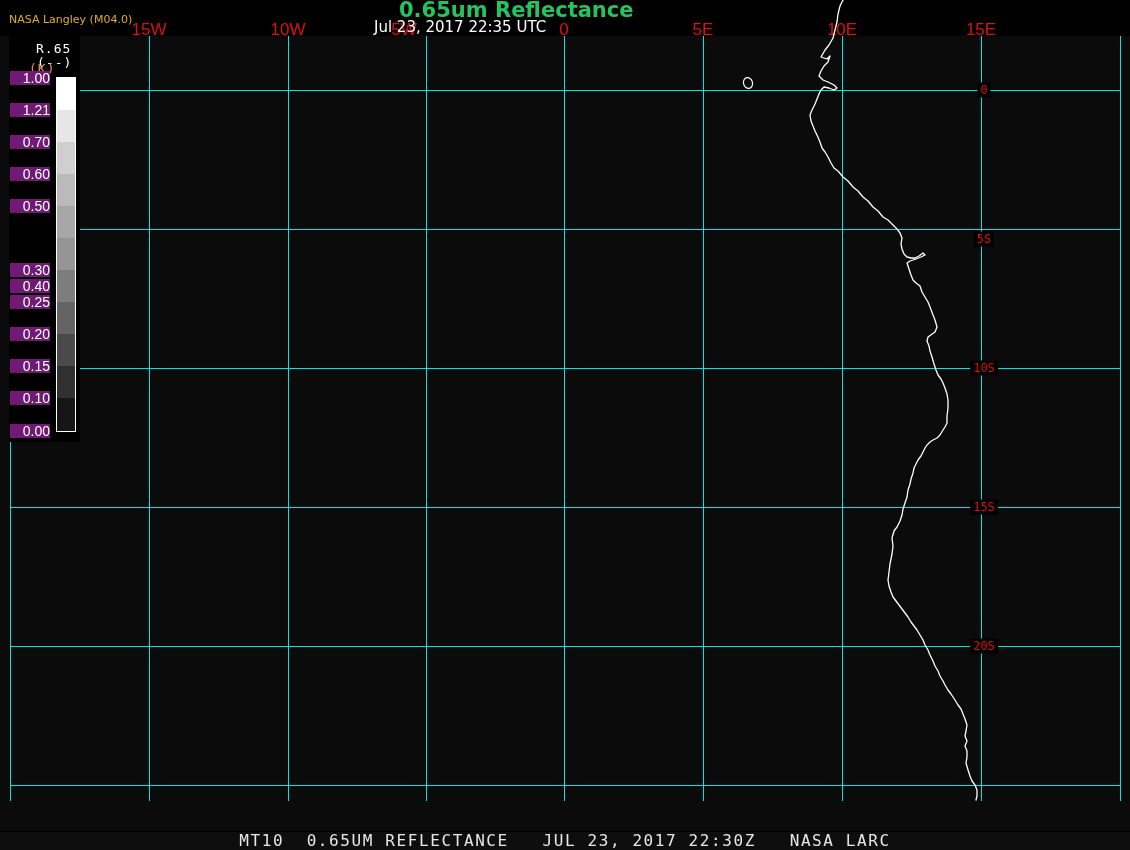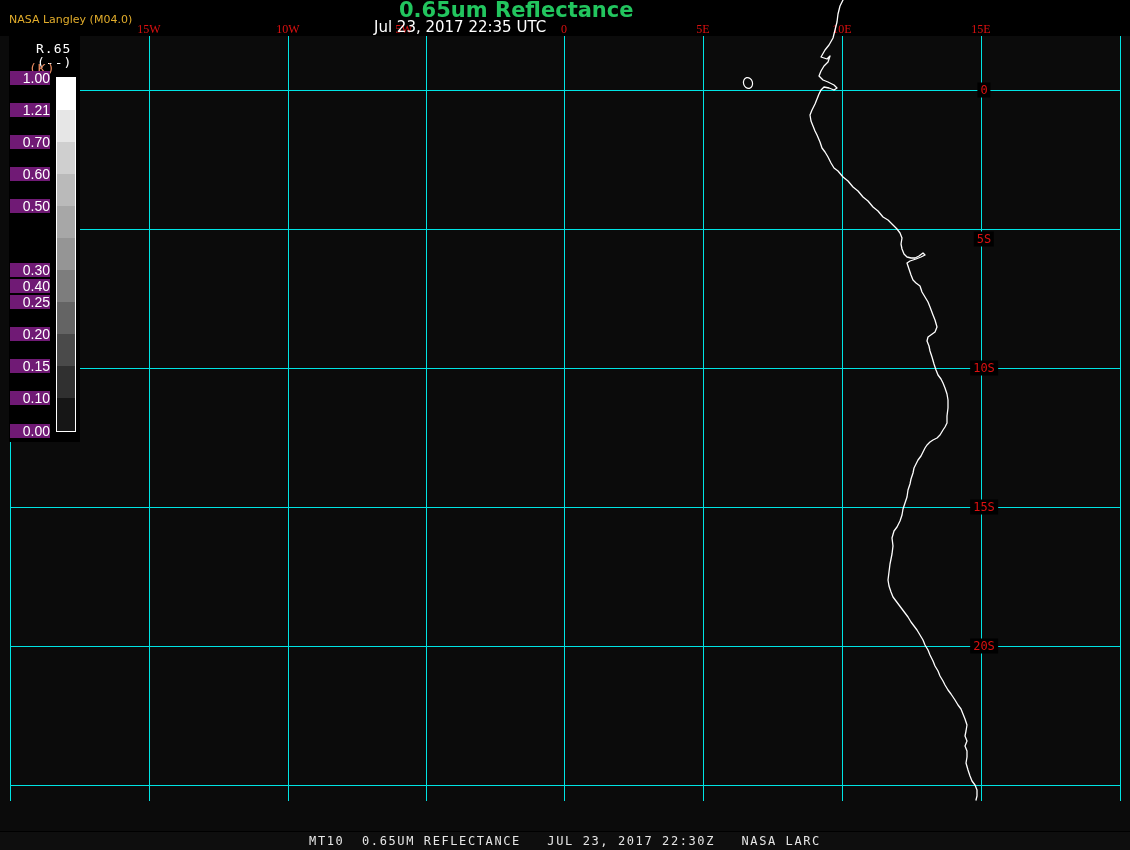--- a/index.html
+++ b/index.html
@@ -6,21 +6,21 @@
   #screen{
     position:relative;width:1130px;height:850px;background:#000;overflow:hidden;
     font-family:"DejaVu Sans",sans-serif;
   }
   #map-bg{position:absolute;left:0;top:36px;width:1130px;height:795px;background:#0b0b0b;}
   #footer-bar{position:absolute;left:0;top:832px;width:1130px;height:18px;background:#0e0e0e;}
   .vline{position:absolute;width:1px;background:var(--grid,#00e4e4);}
   .hline{position:absolute;height:1px;background:var(--grid,#00e4e4);}
   .lon-label{
     position:absolute;top:23px;transform:translateX(-50%);
-    font-family:Liberation Serif, serif;font-size:12px;line-height:13px;
+    font-family:Liberation Sans, sans-serif;font-size:17px;line-height:13px;
     color:var(--red,#dd1010);white-space:pre;text-align:center;
   }
   .lat-label{
     position:absolute;left:984px;transform:translate(-50%,-50%);
     font-family:"DejaVu Sans Mono",monospace;font-size:12px;line-height:13px;
     color:var(--red,#dd1010);background:#000;padding:1px 3px;white-space:pre;z-index:6;
   }
   #branding{
     position:absolute;left:9px;top:14px;font-size:11px;line-height:12px;
     color:var(--gold,#e2ad2b);z-index:9;
@@ -47,21 +47,21 @@
     color:#fff;background:#701a75;z-index:5;white-space:pre;
   }
   #cb-bar{
     position:absolute;left:56px;top:77px;width:18px;border:1px solid #fff;z-index:5;
     font-size:0;
   }
   .cb-seg{width:18px;}
   #coast-svg{position:absolute;left:0;top:0;z-index:7;}
   #footer-text{
     position:absolute;left:565px;top:834px;transform:translateX(-50%);
-    font-family:"DejaVu Sans Mono",monospace;font-size:12px;line-height:14px;
+    font-family:"DejaVu Sans Mono",monospace;font-size:16px;line-height:14px;
     letter-spacing:1.6px;color:#e6e6e6;white-space:pre;z-index:9;
   }
   .grid-layer{z-index:3;}
 </style>
 </head>
 <body>
 
 <div id="screen" style="--grid: #00e4e4; --red: #dd1010; --gold: #e2ad2b; --salmon: #e78a60;">
   <div id="map-bg" style="background: rgb(11, 11, 11);"></div>
   <div id="footer-bar"></div>

